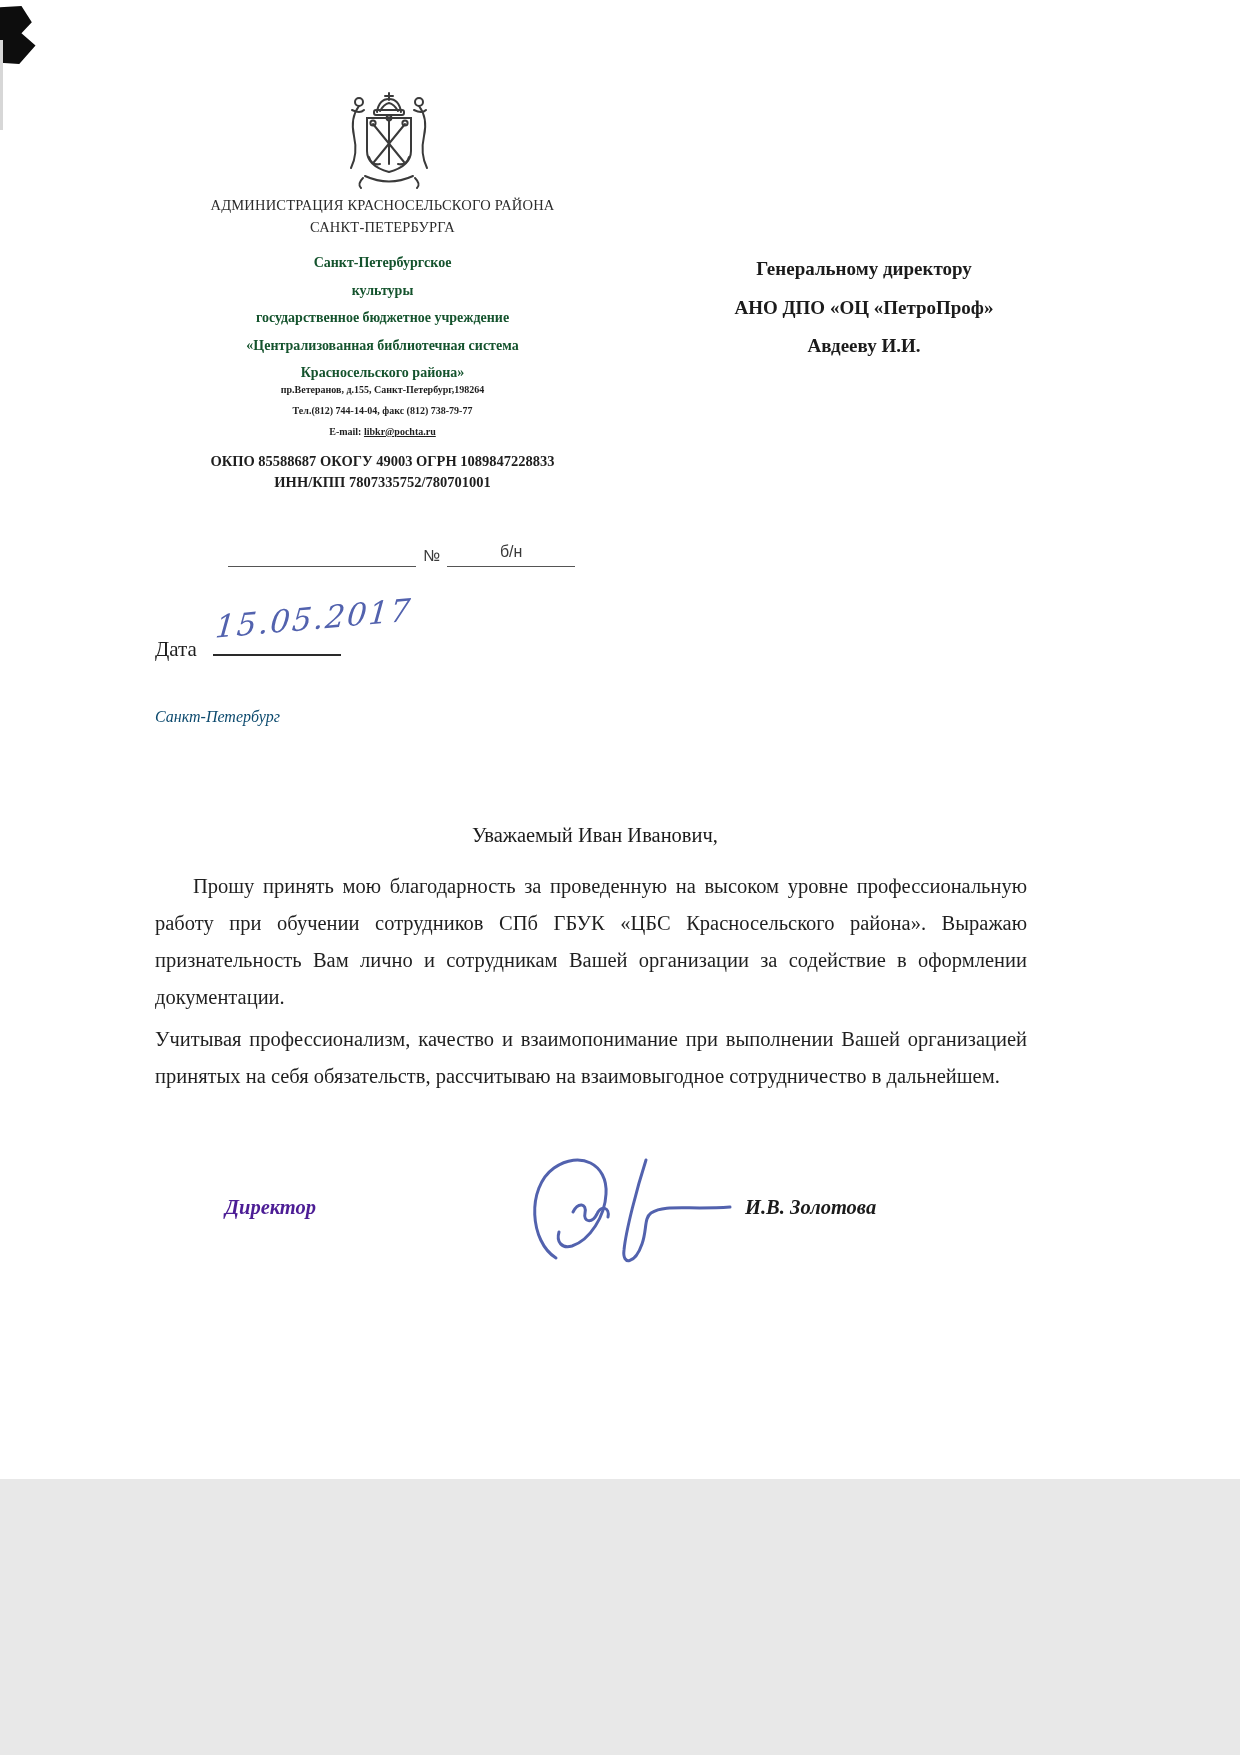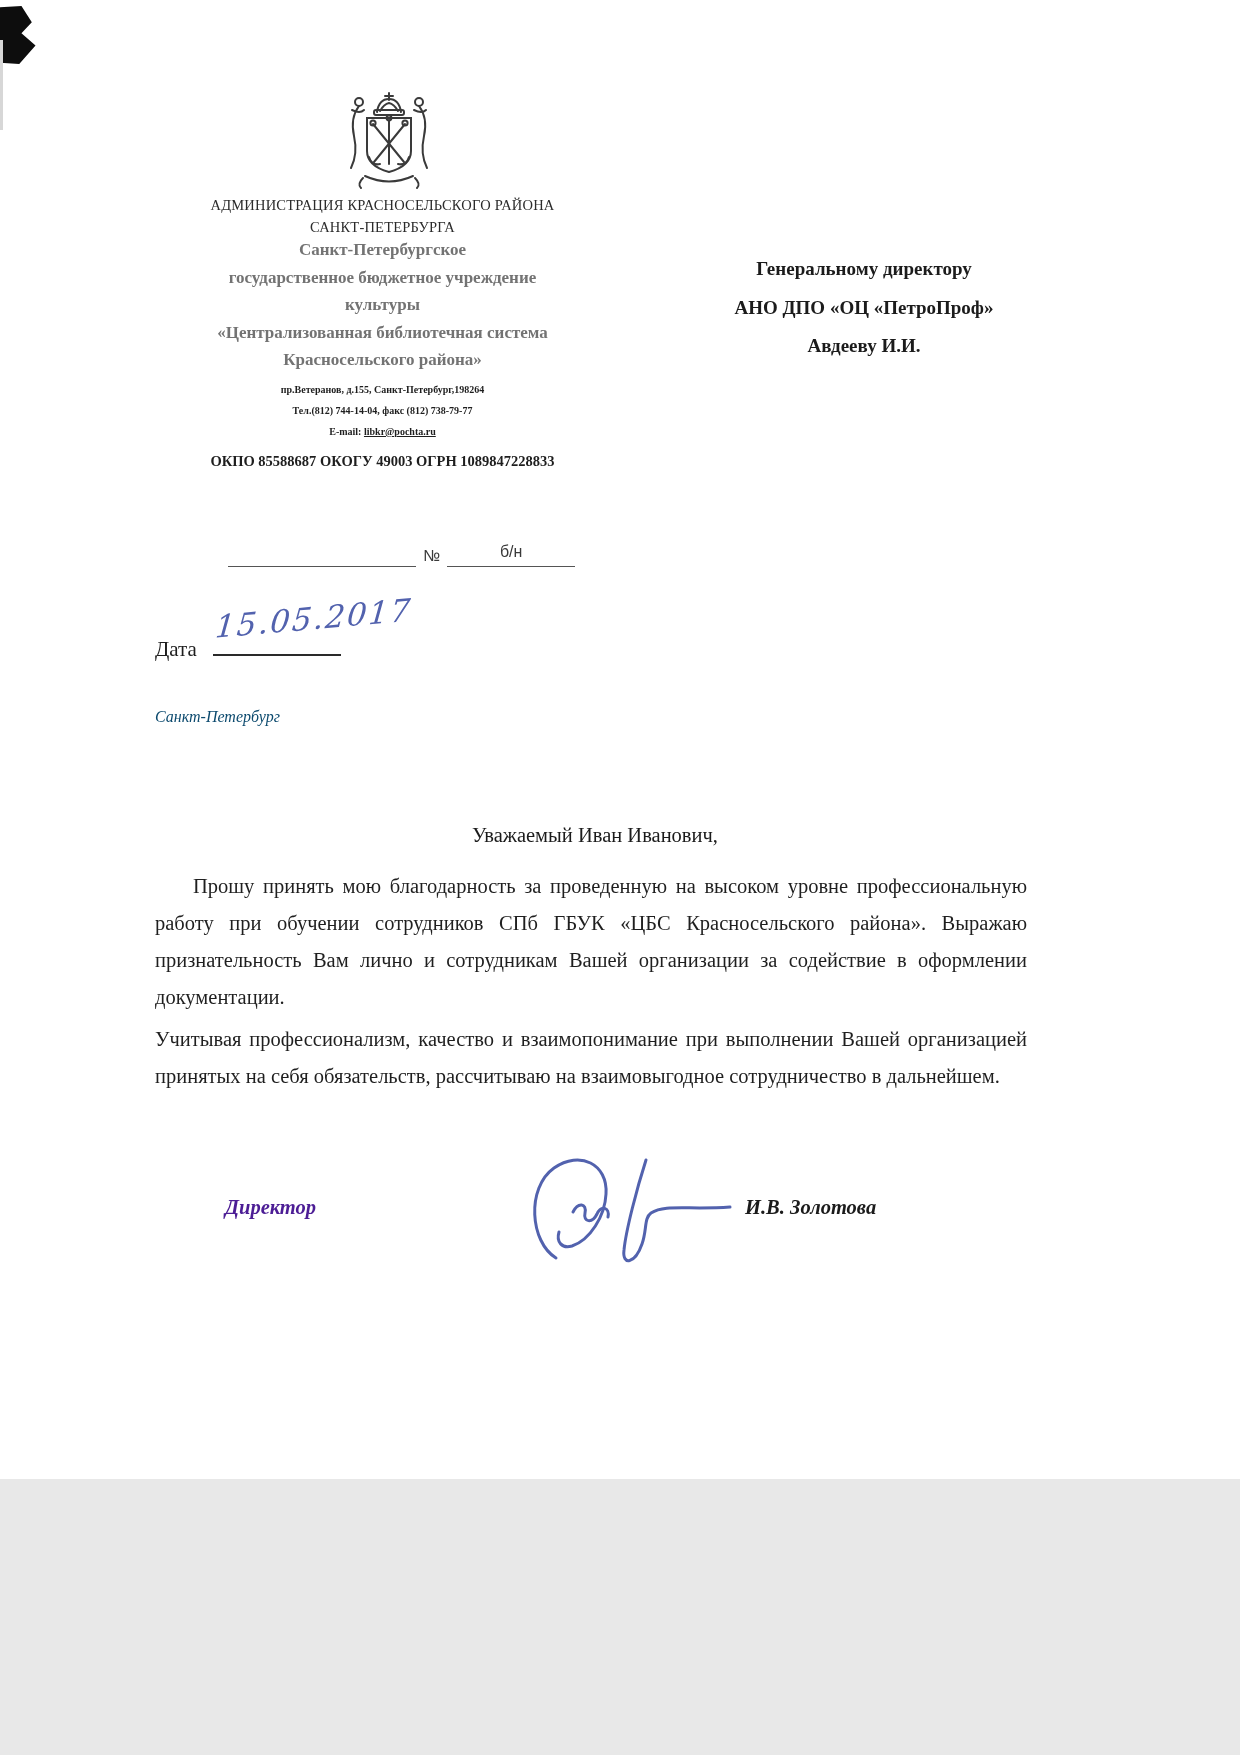--- a/index.html
+++ b/index.html
@@ -21,23 +21,23 @@
   .edge-shade {
     position:absolute; left:0; top:40px; width:3px; height:90px; background:#d7d7d7;
   }
   .emblem { position:absolute; left:328px; top:90px; width:122px; height:102px; }
   .admin-block {
     position:absolute; left:130px; top:194px; width:505px;
     text-align:center; font-size:14.5px; line-height:22px; color:#2b2b2b;
     letter-spacing:0.2px;
   }
   .org-block {
-    position:absolute; left:120px; top:236px; width:525px;
-    text-align:center; font-weight:bold; font-size:17px; line-height:27.5px;
-    color:#737373;
+    position:absolute; left:120px; top:249px; width:525px;
+    text-align:center; font-weight:bold; font-size:14px; line-height:27.5px;
+    color:#14532d;
   }
   .recipient-block {
     position:absolute; left:688px; top:250px; width:352px;
     text-align:center; font-weight:bold; font-size:19px; line-height:38.5px;
     color:#1b1b1b;
   }
   .addr-block {
     position:absolute; left:130px; top:379px; width:505px;
     text-align:center; font-weight:bold; font-size:10px; line-height:21px;
     color:#1e1e1e;
@@ -126,22 +126,22 @@
     <path d="M35,88 q-6,6 -2,10 M87,88 q6,6 2,10"></path>
   </svg>
 
   <div class="admin-block">
     <div>АДМИНИСТРАЦИЯ КРАСНОСЕЛЬСКОГО РАЙОНА</div>
     <div>САНКТ-ПЕТЕРБУРГА</div>
   </div>
 
   <div class="org-block">
     <div>Санкт-Петербургское</div>
+    <div>культуры</div>
     <div>государственное бюджетное учреждение</div>
-    <div>культуры</div>
     <div>«Централизованная библиотечная система</div>
     <div>Красносельского района»</div>
   </div>
 
   <div class="recipient-block">
     <div>Генеральному директору</div>
     <div>АНО ДПО «ОЦ «ПетроПроф»</div>
     <div>Авдееву И.И.</div>
   </div>
 
@@ -149,20 +149,21 @@
     <div>пр.Ветеранов, д.155, Санкт-Петербург,198264</div>
     <div>Тел.(812) 744-14-04, факс (812) 738-79-77</div>
     <div>
       <span>E-mail:</span>
       <span class="email-value">libkr@pochta.ru</span>
     </div>
   </div>
 
   <div class="codes-block">
     <div>ОКПО 85588687 ОКОГУ 49003 ОГРН 1089847228833</div>
+    <div>ИНН/КПП 7807335752/780701001</div>
   </div>
 
   <div class="ref-block">
     <div class="ref-row">
       <span class="uline" style="width:188px"></span>
       <span class="ref-label">№</span>
       <span class="uline center" style="width:128px; padding-bottom:11px">б/н</span>
     </div>
   </div>
 

